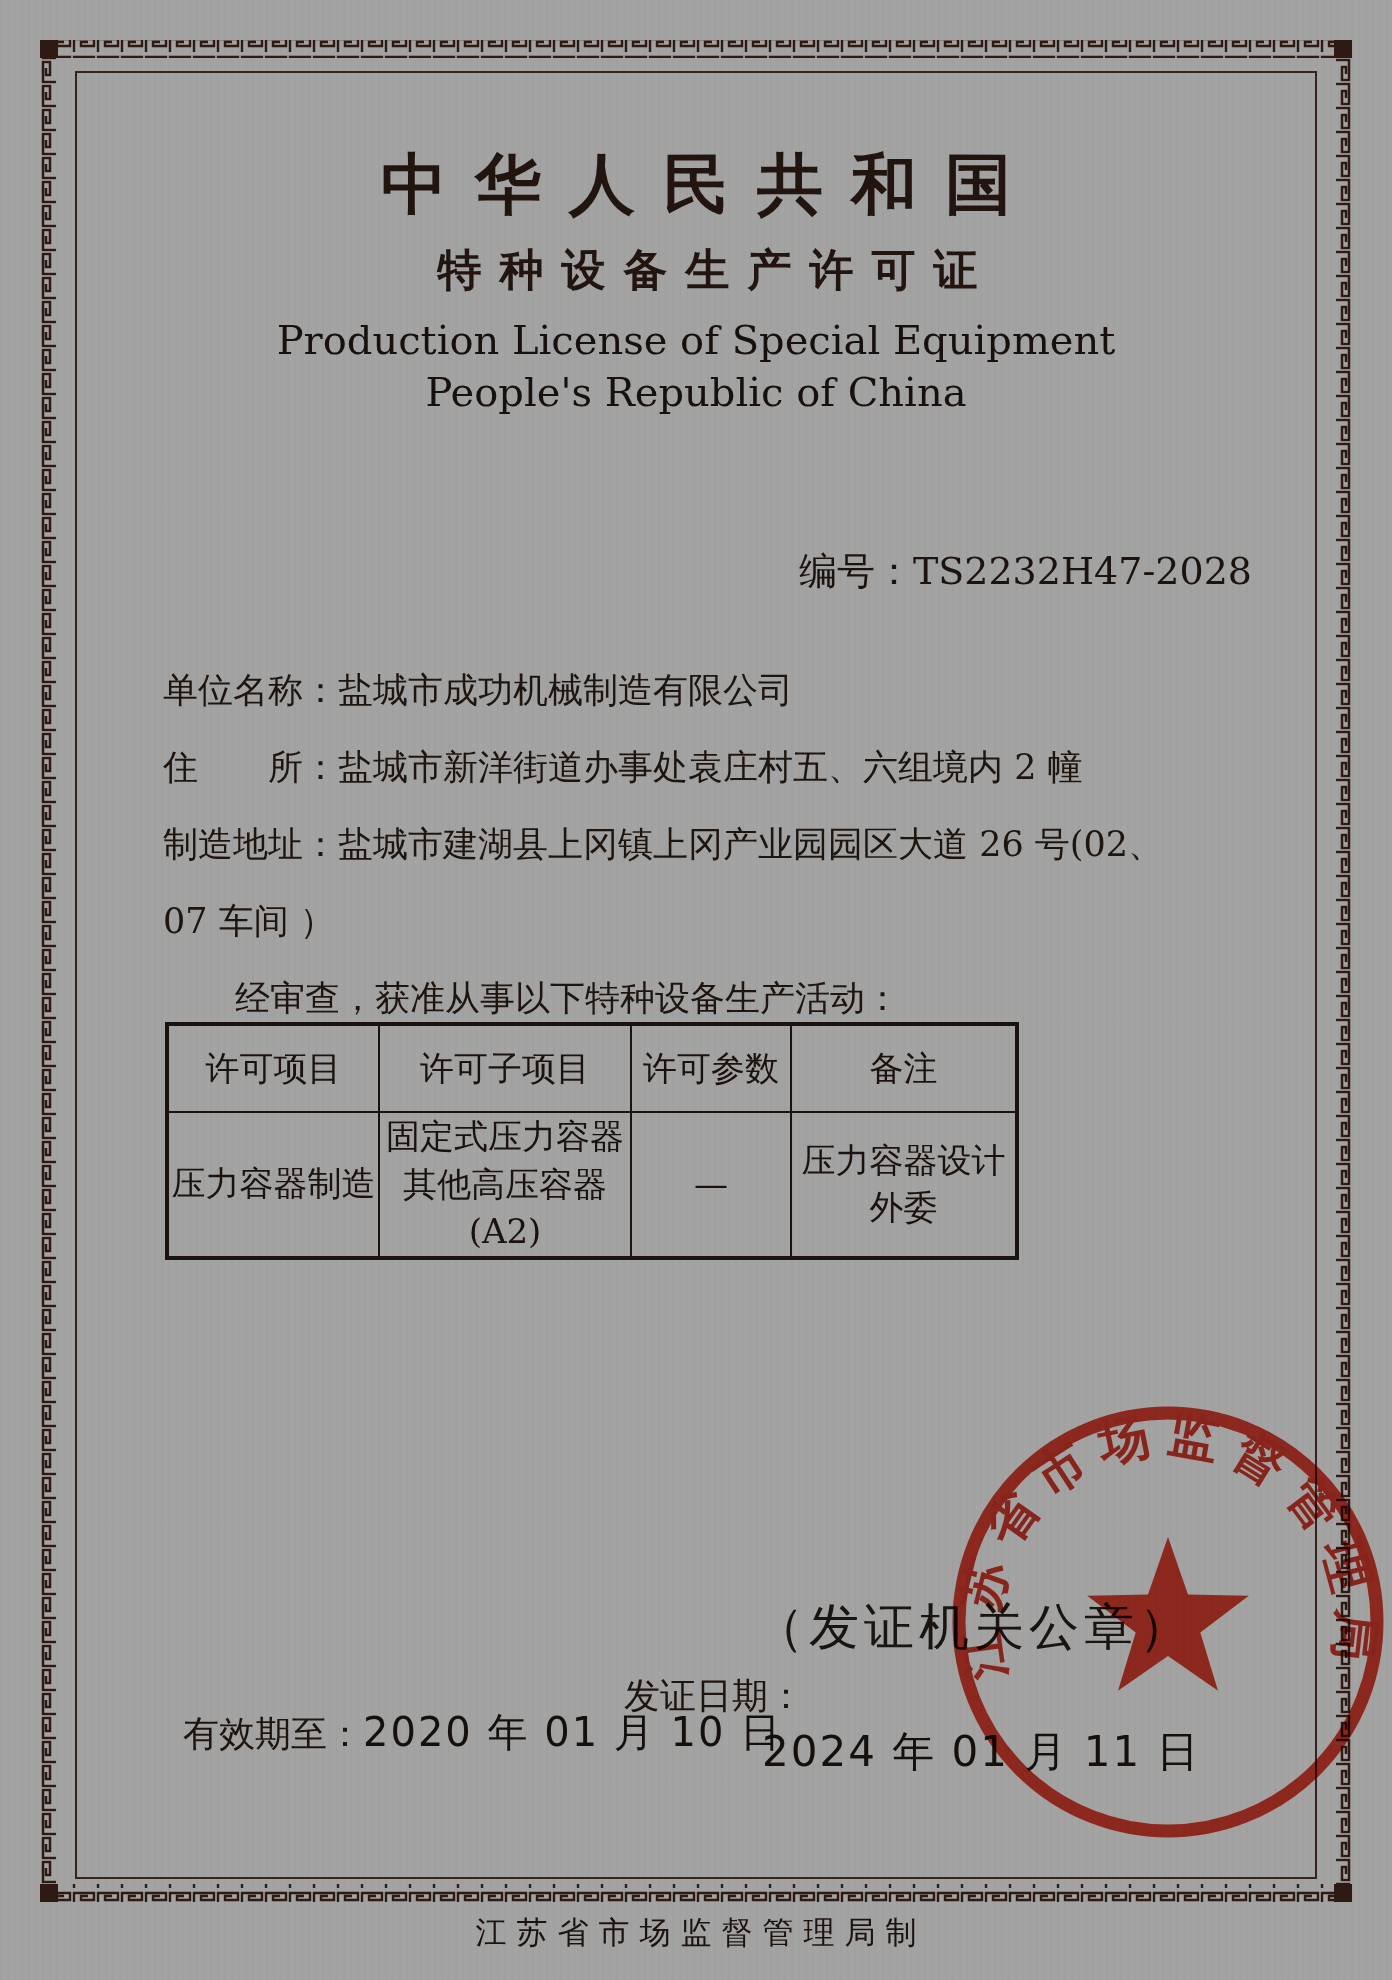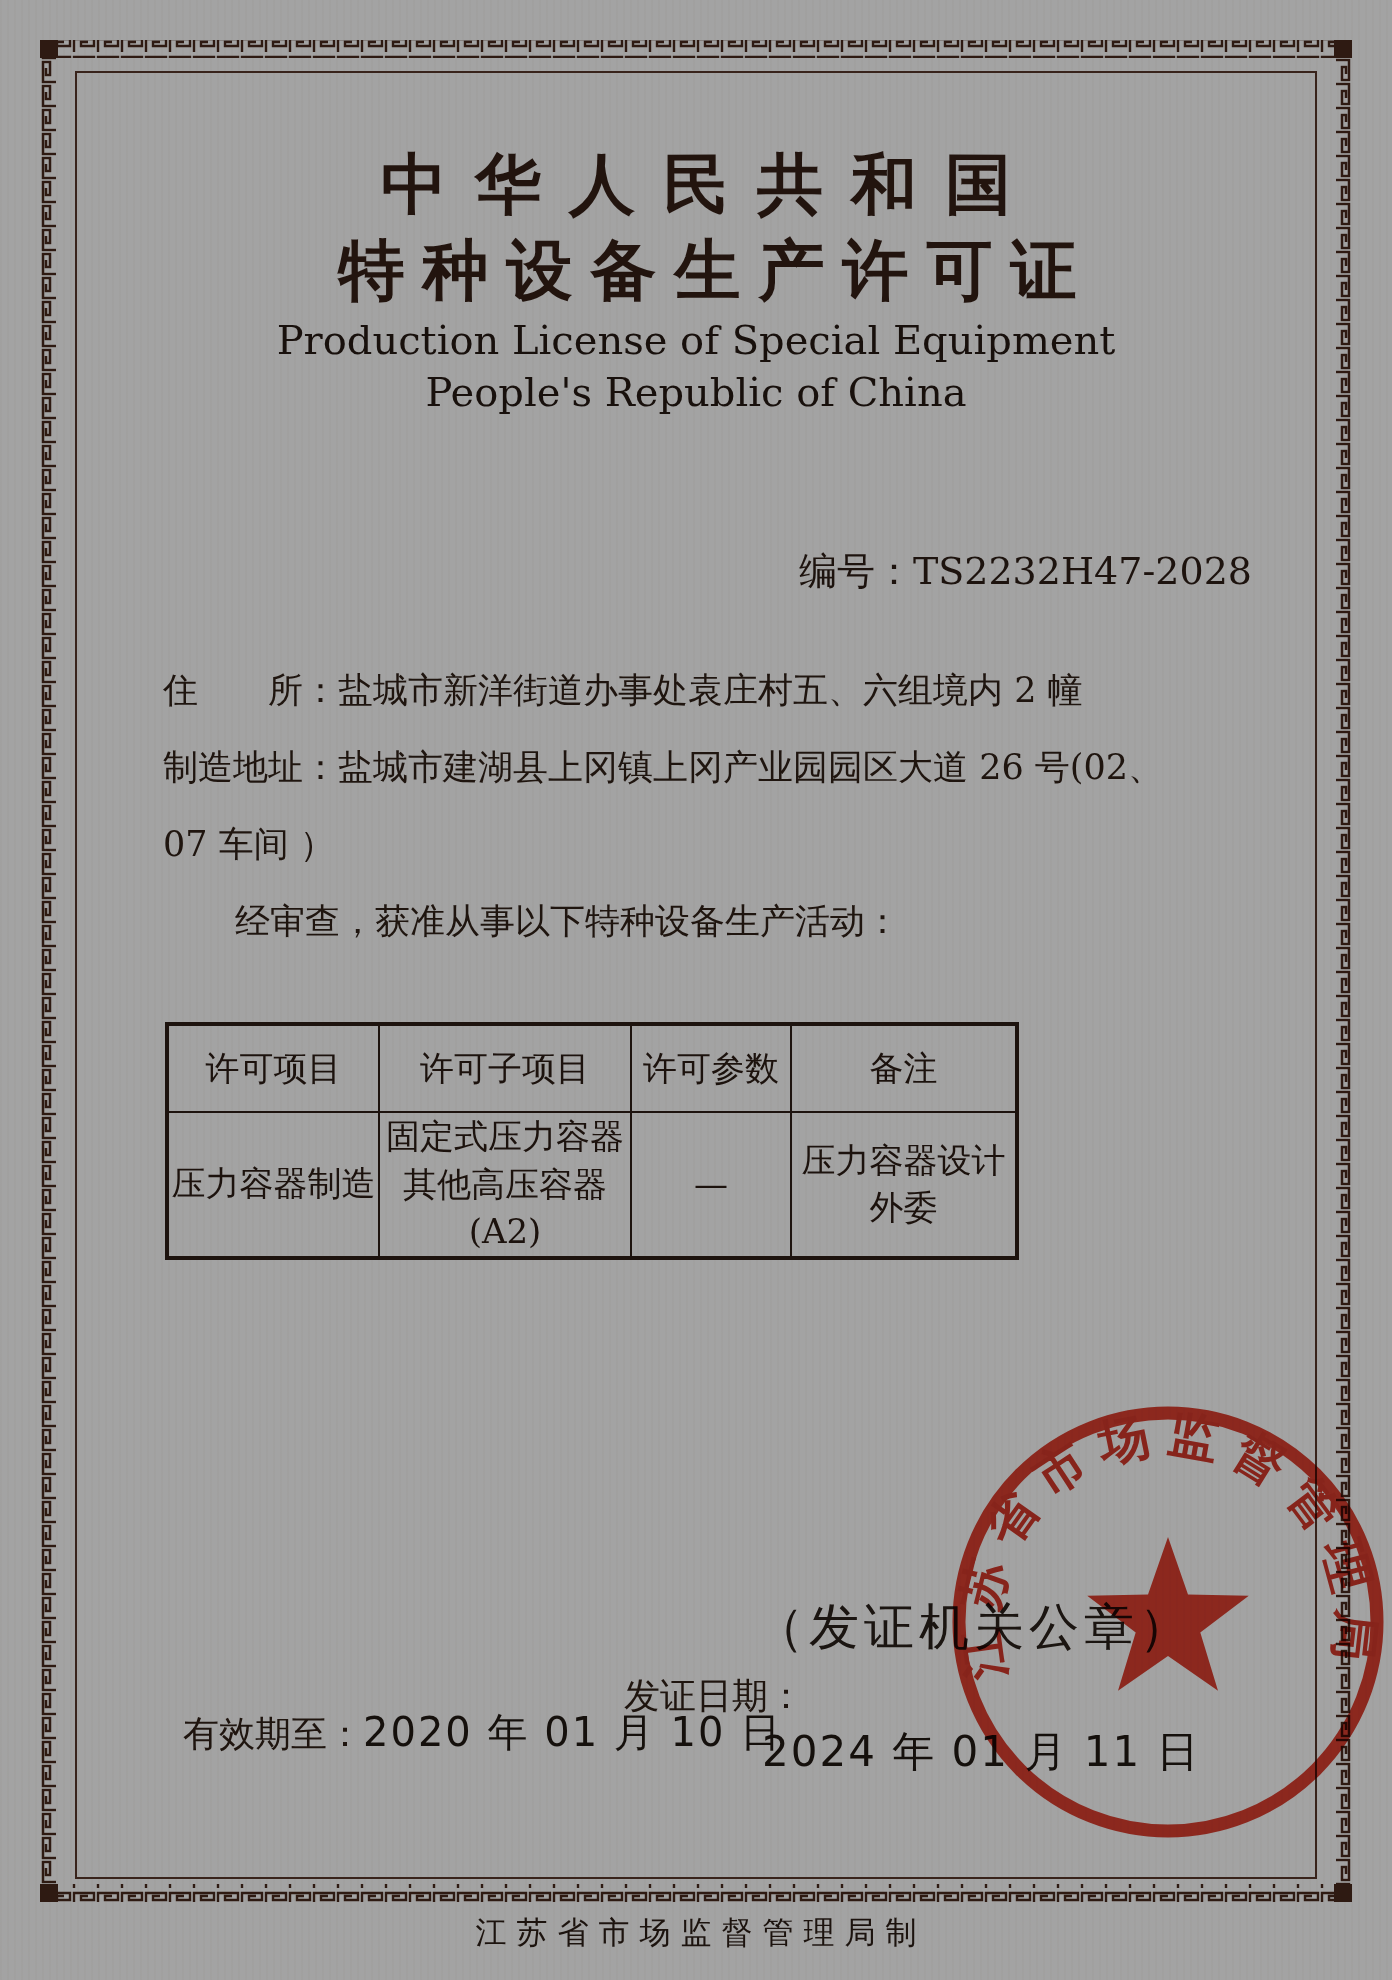--- a/index.html
+++ b/index.html
@@ -12,21 +12,21 @@
   }
   .page::before {
     content:""; position:absolute; inset:0; pointer-events:none;
     background-image:repeating-linear-gradient(90deg, rgba(120,108,92,0.05) 0 2px, rgba(0,0,0,0) 2px 7px);
   }
   .abs { position:absolute; }
   .frame-svg { position:absolute; left:0; top:0; }
 
   .title-block { position:absolute; top:142px; left:0; width:100%; text-align:center; }
   .t-cn1 { font-size:66px; font-weight:bold; letter-spacing:28px; text-indent:28px; line-height:84px; color:#22140e; }
-  .t-cn2 { font-size:66px; font-weight:bold; letter-spacing:18px; text-indent:18px; line-height:88px; color:#22140e;padding-left:23px; }
+  .t-cn2 { font-size:44px; font-weight:bold; letter-spacing:18px; text-indent:18px; line-height:88px; color:#22140e;padding-left:23px; }
   .t-en  { font-size:40px; font-weight:normal; line-height:52px; color:#18100c; }
 
   .serial { position:absolute; top:546px; right:140px; font-size:38px; white-space:nowrap; color:#1d130e; }
 
   .body-text { position:absolute; left:163px; top:652px; width:1140px; font-size:35px; line-height:77px; white-space:nowrap; color:#1f150f; }
   .body-line { height:77px; }
   .indent { padding-left:72px; }
 
   table.license {
     position:absolute; left:165px; top:1022px; width:850px;
@@ -85,20 +85,21 @@
   <div class="title-block">
     <div class="t-cn1">中华人民共和国</div>
     <div class="t-cn2">特种设备生产许可证</div>
     <div class="t-en">Production License of Special Equipment</div>
     <div class="t-en">People's Republic of China</div>
   </div>
 
   <div class="serial"><span>编号：</span><span>TS2232H47-2028</span></div>
 
   <div class="body-text">
+    <div class="body-line"><span>单位名称：</span><span>盐城市成功机械制造有限公司</span></div>
     <div class="body-line"><span>住　　所：</span><span>盐城市新洋街道办事处袁庄村五、六组境内 2 幢</span></div>
     <div class="body-line"><span>制造地址：</span><span>盐城市建湖县上冈镇上冈产业园园区大道 26 号(02、</span></div>
     <div class="body-line">07 车间 ）</div>
     <div class="body-line indent">经审查，获准从事以下特种设备生产活动：</div>
   </div>
 
   <table class="license">
     <colgroup>
       <col style="width:212px">
         <col style="width:252px">

